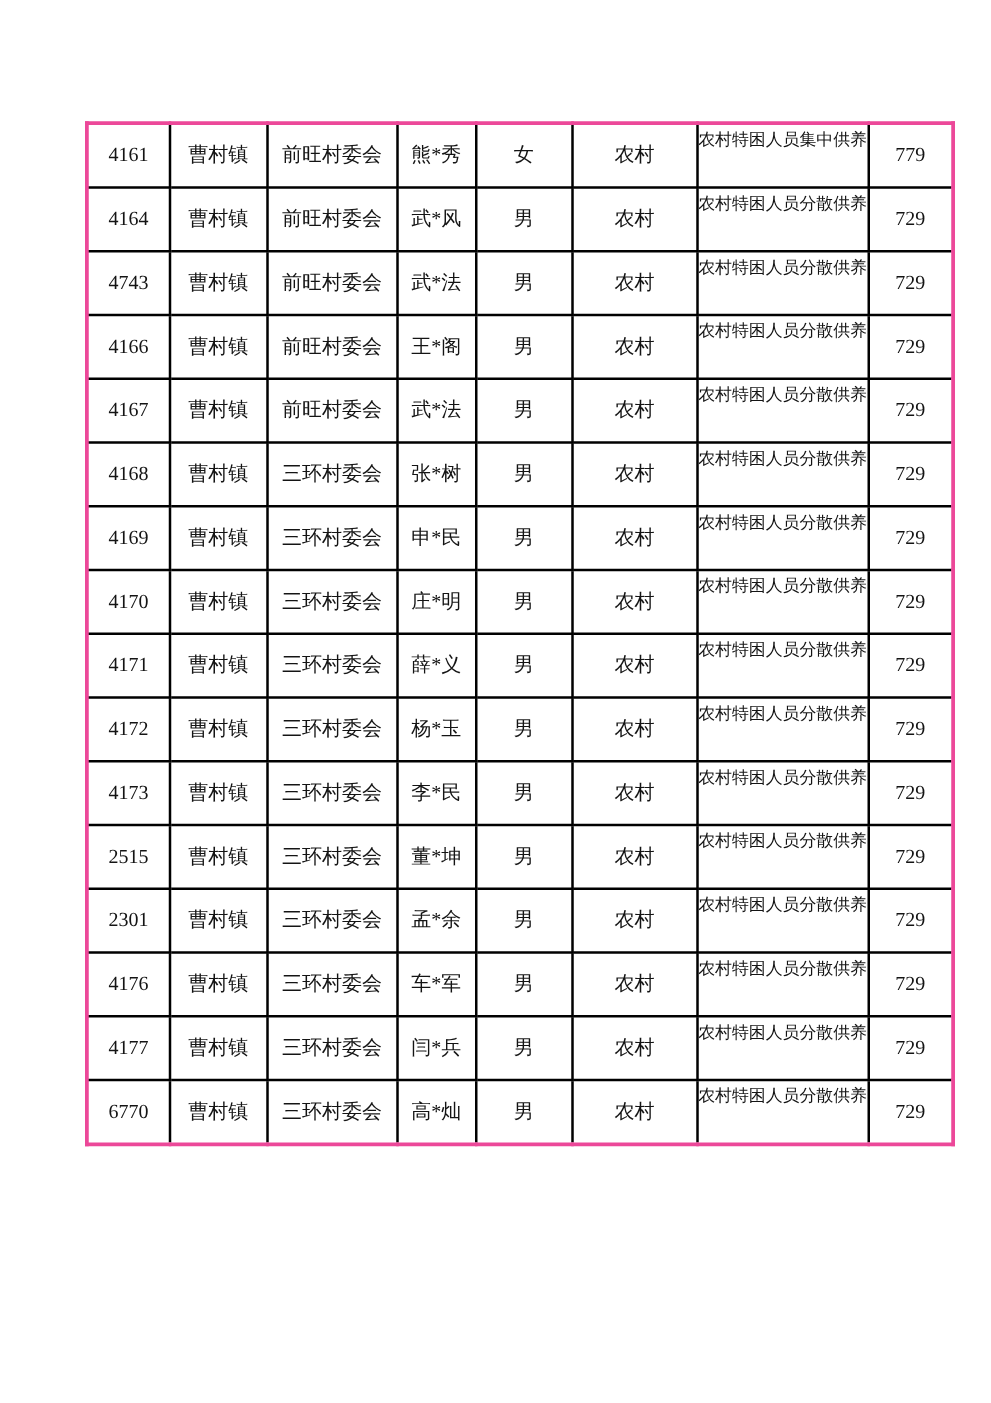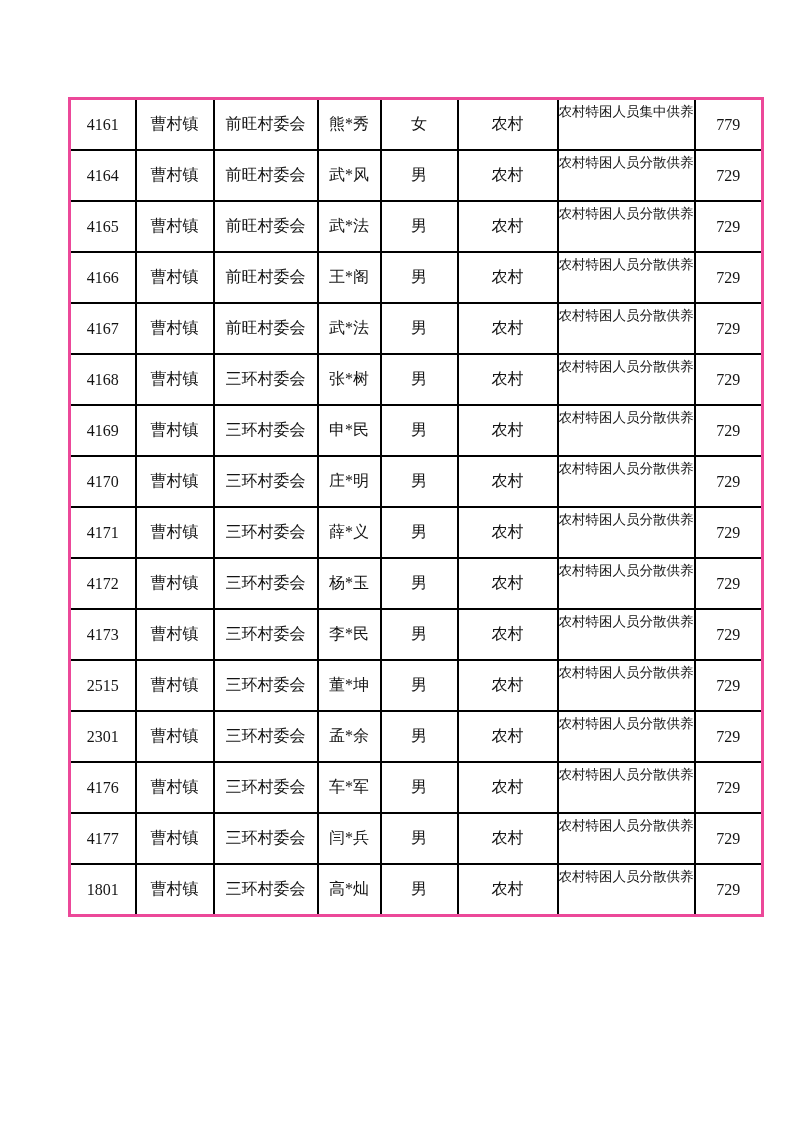--- a/index.html
+++ b/index.html
@@ -96,21 +96,21 @@
           <td>前旺村委会</td>
           <td>武*风</td>
           <td>男</td>
           <td>农村</td>
           <td class="category-cell">
             <div class="category-clip">农村特困人员分散供养</div>
           </td>
           <td>729</td>
         </tr>
         <tr>
-          <td>4165</td>
+          <td>4743</td>
           <td>曹村镇</td>
           <td>前旺村委会</td>
           <td>武*法</td>
           <td>男</td>
           <td>农村</td>
           <td class="category-cell">
             <div class="category-clip">农村特困人员分散供养</div>
           </td>
           <td>729</td>
         </tr>
@@ -252,21 +252,21 @@
           <td>三环村委会</td>
           <td>闫*兵</td>
           <td>男</td>
           <td>农村</td>
           <td class="category-cell">
             <div class="category-clip">农村特困人员分散供养</div>
           </td>
           <td>729</td>
         </tr>
         <tr>
-          <td>1801</td>
+          <td>6770</td>
           <td>曹村镇</td>
           <td>三环村委会</td>
           <td>高*灿</td>
           <td>男</td>
           <td>农村</td>
           <td class="category-cell">
             <div class="category-clip">农村特困人员分散供养</div>
           </td>
           <td>729</td>
         </tr>

